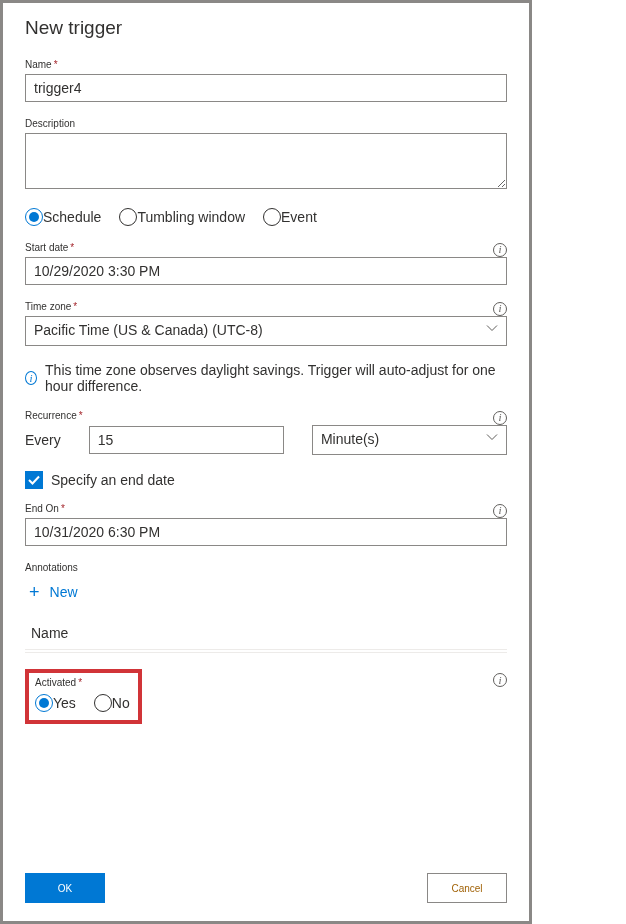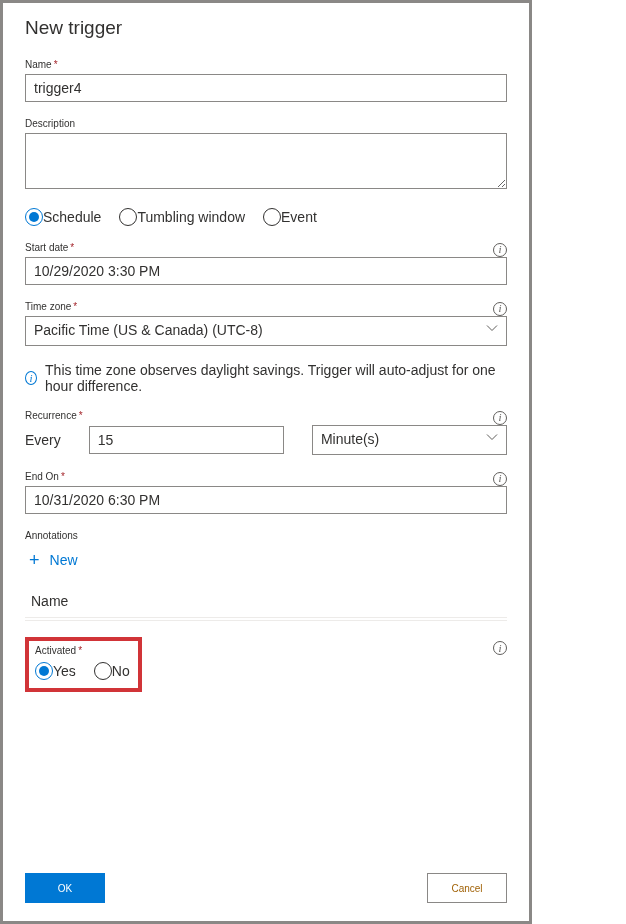--- a/index.html
+++ b/index.html
@@ -246,20 +246,28 @@
         <input type="text" class="num-input" value="15" style="">
         <div class="select-box unit-box">
           <span>Minute(s)</span>
           <svg class="chev" viewBox="0 0 12 12">
               <path d="M1 3.5 L6 8.5 L11 3.5" fill="none" stroke="#605e5c" stroke-width="1"></path>
             </svg>
         </div>
       </div>
     </div>
 
+    <div class="check-row">
+      <span class="checkbox">
+        <svg viewBox="0 0 14 14">
+            <path d="M2 7 L5.5 10.5 L12 3.5" fill="none" stroke="#fff" stroke-width="2"></path>
+          </svg>
+      </span>
+      <span>Specify an end date</span>
+    </div>
 
     <div class="field">
       <div class="label-row">
         <label class="label">
           <span>End On</span><span class="req">*</span>
         </label>
         <span class="info-icon">i</span>
       </div>
       <input type="text" value="10/31/2020 6:30 PM" style="">
     </div>

